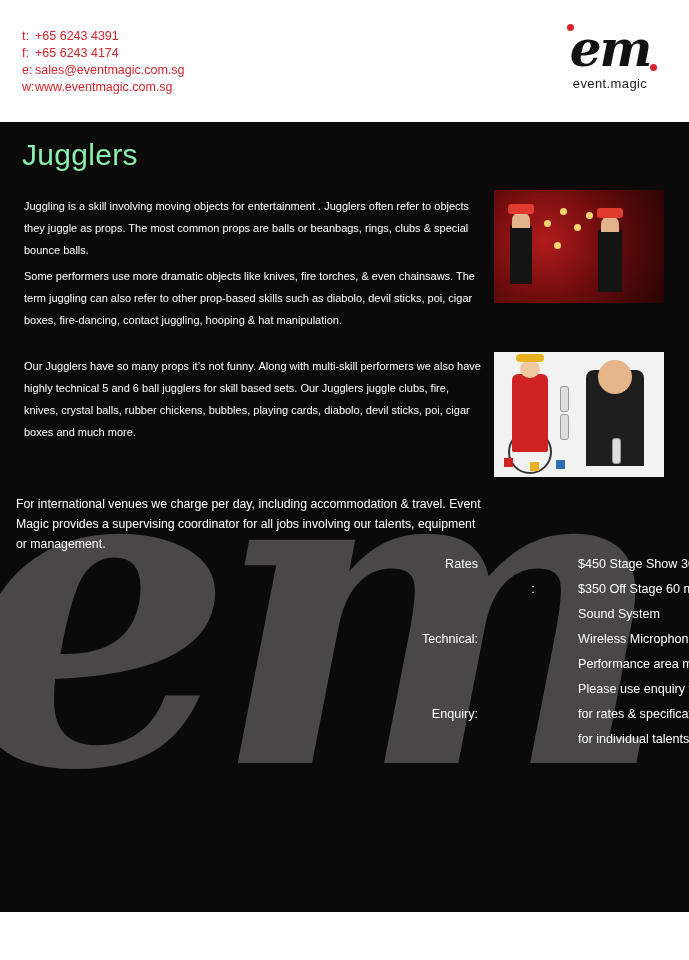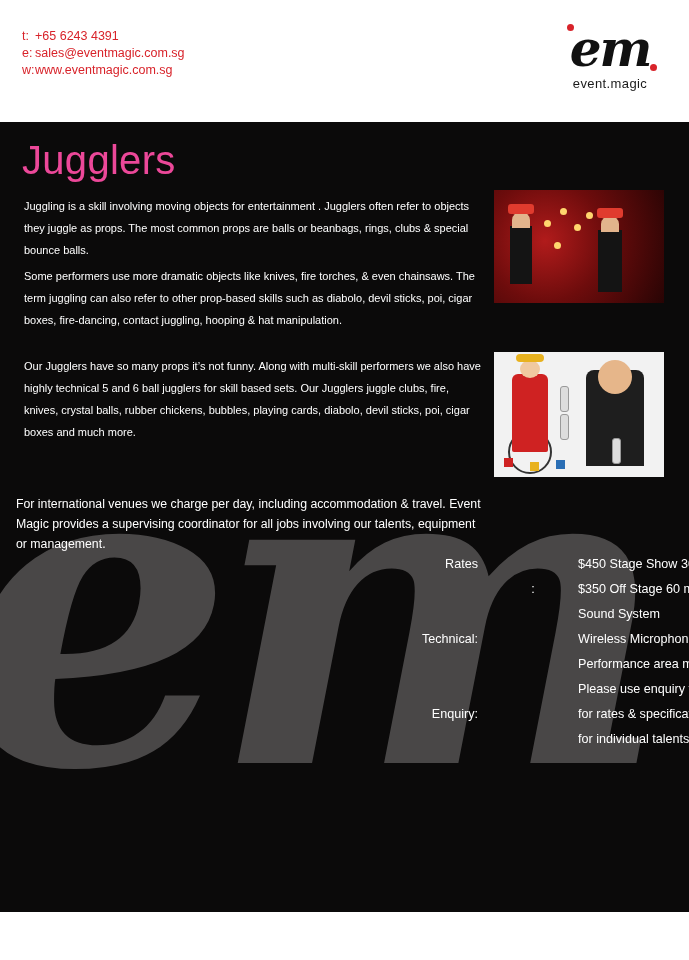--- a/index.html
+++ b/index.html
@@ -114,23 +114,23 @@
   .content {
     position: relative;
     z-index: 2;
   }
 
   h1.title {
     position: absolute;
     left: 22px;
     top: 16px;
     margin: 0;
-    font-size: 40px;
+    font-size: 30px;
     font-weight: normal;
-    color: #ec4899;
+    color: #86efac;
     letter-spacing: 0.3px;
   }
 
   .para {
     position: absolute;
     left: 24px;
     width: 462px;
     color: #ffffff;
     font-size: 11px;
     line-height: 22px;
@@ -242,20 +242,23 @@
 </style>
 </head>
 <body>
 
 <div class="page">
 
   <div class="header">
     <div class="contact">
       <div class="row">
         <span class="k">t:</span><span>+65 6243 4391</span>
+      </div>
+      <div class="row">
+        <span class="k">f:</span><span>+65 6243 4174</span>
       </div>
       <div class="row">
         <span class="k">e:</span><span>sales@eventmagic.com.sg</span>
       </div>
       <div class="row">
         <span class="k">w:</span><span>www.eventmagic.com.sg</span>
       </div>
     </div>
 
     <div class="logo">

